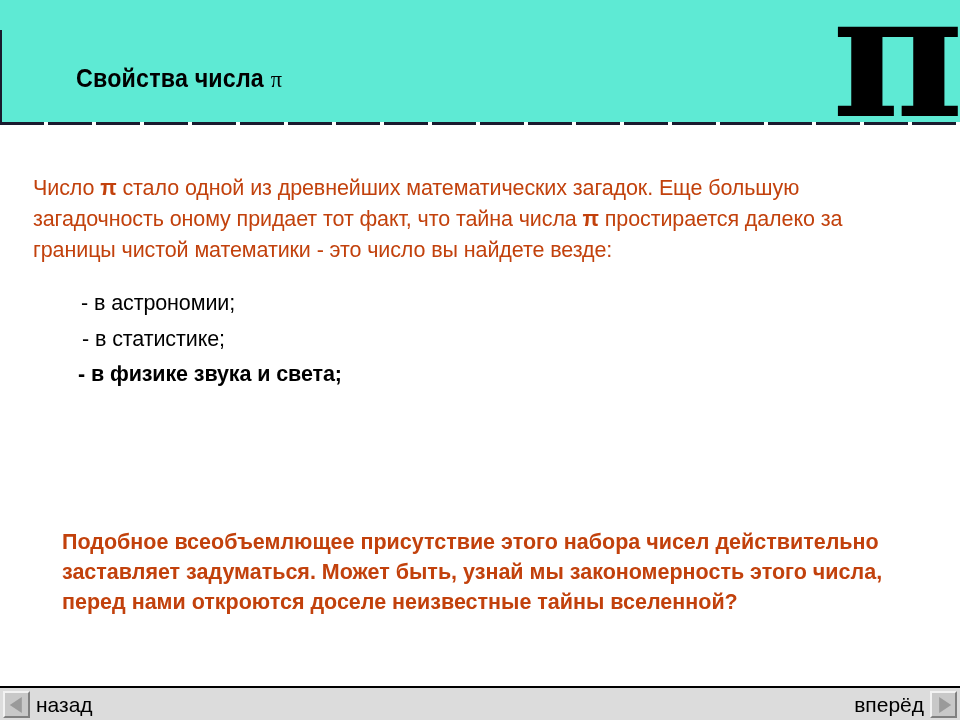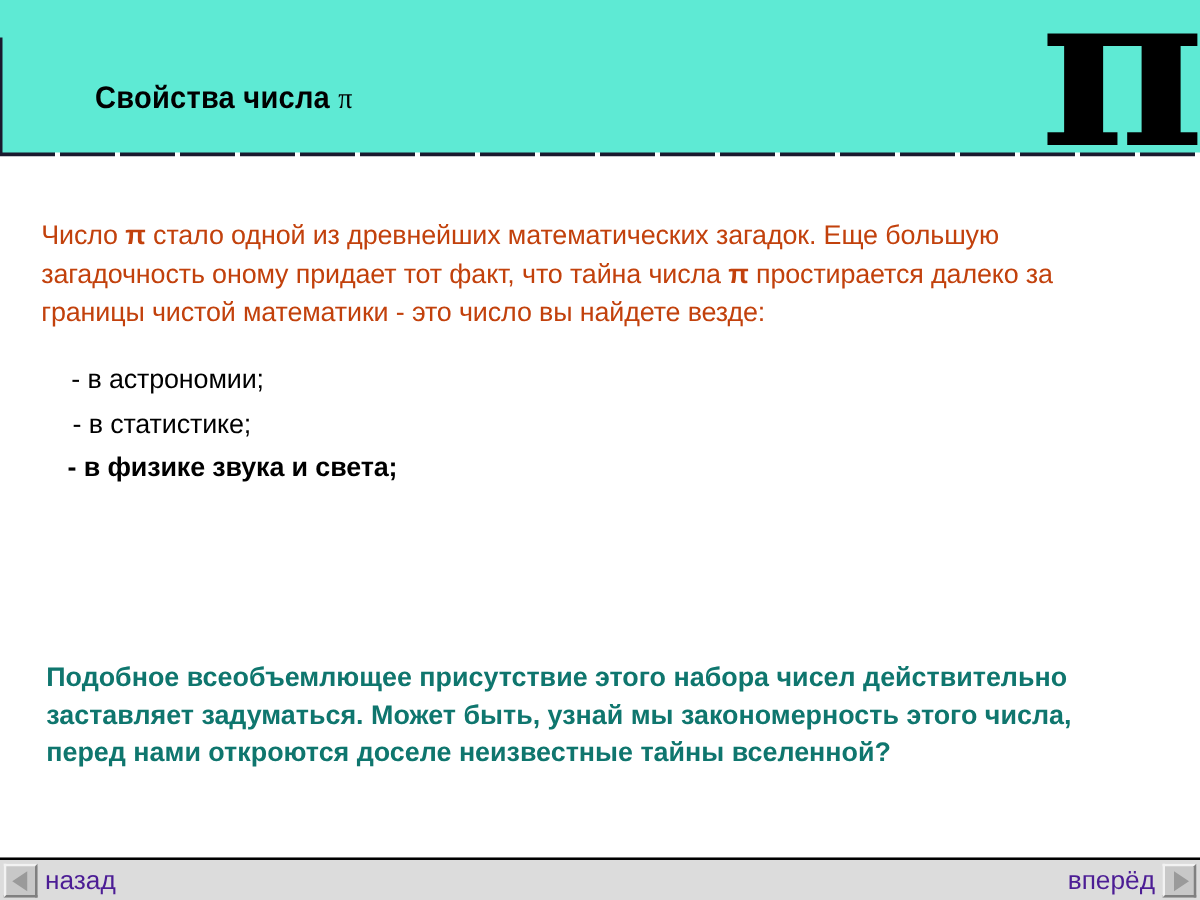--- a/index.html
+++ b/index.html
@@ -107,43 +107,44 @@
   }
   .intro-paragraph b {
     font-weight: bold;
   }
 
   .bullet-list {
     position: absolute;
     left: 0;
     top: 168px;
     width: 812px;
+    padding-left: 24px;
   }
   .bullet-item {
     font-size: 21.5px;
     color: #000000;
     white-space: nowrap;
     letter-spacing: -0.1px;
   }
   .bullet-item.b1 { margin-left: 57px; margin-bottom: 11px; }
   .bullet-item.b2 { margin-left: 60px; margin-bottom: 2px; }
   .bullet-item.b3 { margin-left: 58px; margin-bottom: 10px; }
   .bullet-item.b4 { margin-left: 54px; margin-bottom: 2px; font-weight: bold; }
   .bullet-item.b5 { margin-left: 54px; margin-bottom: 0; }
 
   .conclusion {
     position: absolute;
-    left: 37px;
+    left: 62px;
     top: 382px;
     width: 830px;
     font-family: "Liberation Sans Narrow", "Liberation Sans", sans-serif;
     font-size: 21.5px;
     font-weight: bold;
     line-height: 30px;
-    color: #0f766e;
+    color: #c2410c;
     letter-spacing: 0px;
   }
 
   
   .footer-nav {
     position: absolute;
     left: 0;
     top: 686px;
     width: 960px;
     height: 34px;
@@ -179,21 +180,21 @@
     border-right: 12px solid #9a9a9a;
   }
   .nav-btn.forward .tri {
     transform: translate(-40%, -50%);
     border-left: 12px solid #9a9a9a;
   }
   .nav-label {
     position: absolute;
     top: 5px;
     font-size: 21px;
-    color: #4c1d95;
+    color: #000000;
     white-space: nowrap;
   }
   .nav-label.back-label { left: 36px; }
   .nav-label.forward-label { right: 36px; text-align: center; }
 </style>
 </head>
 <body>
 
 <div class="slide">
 

